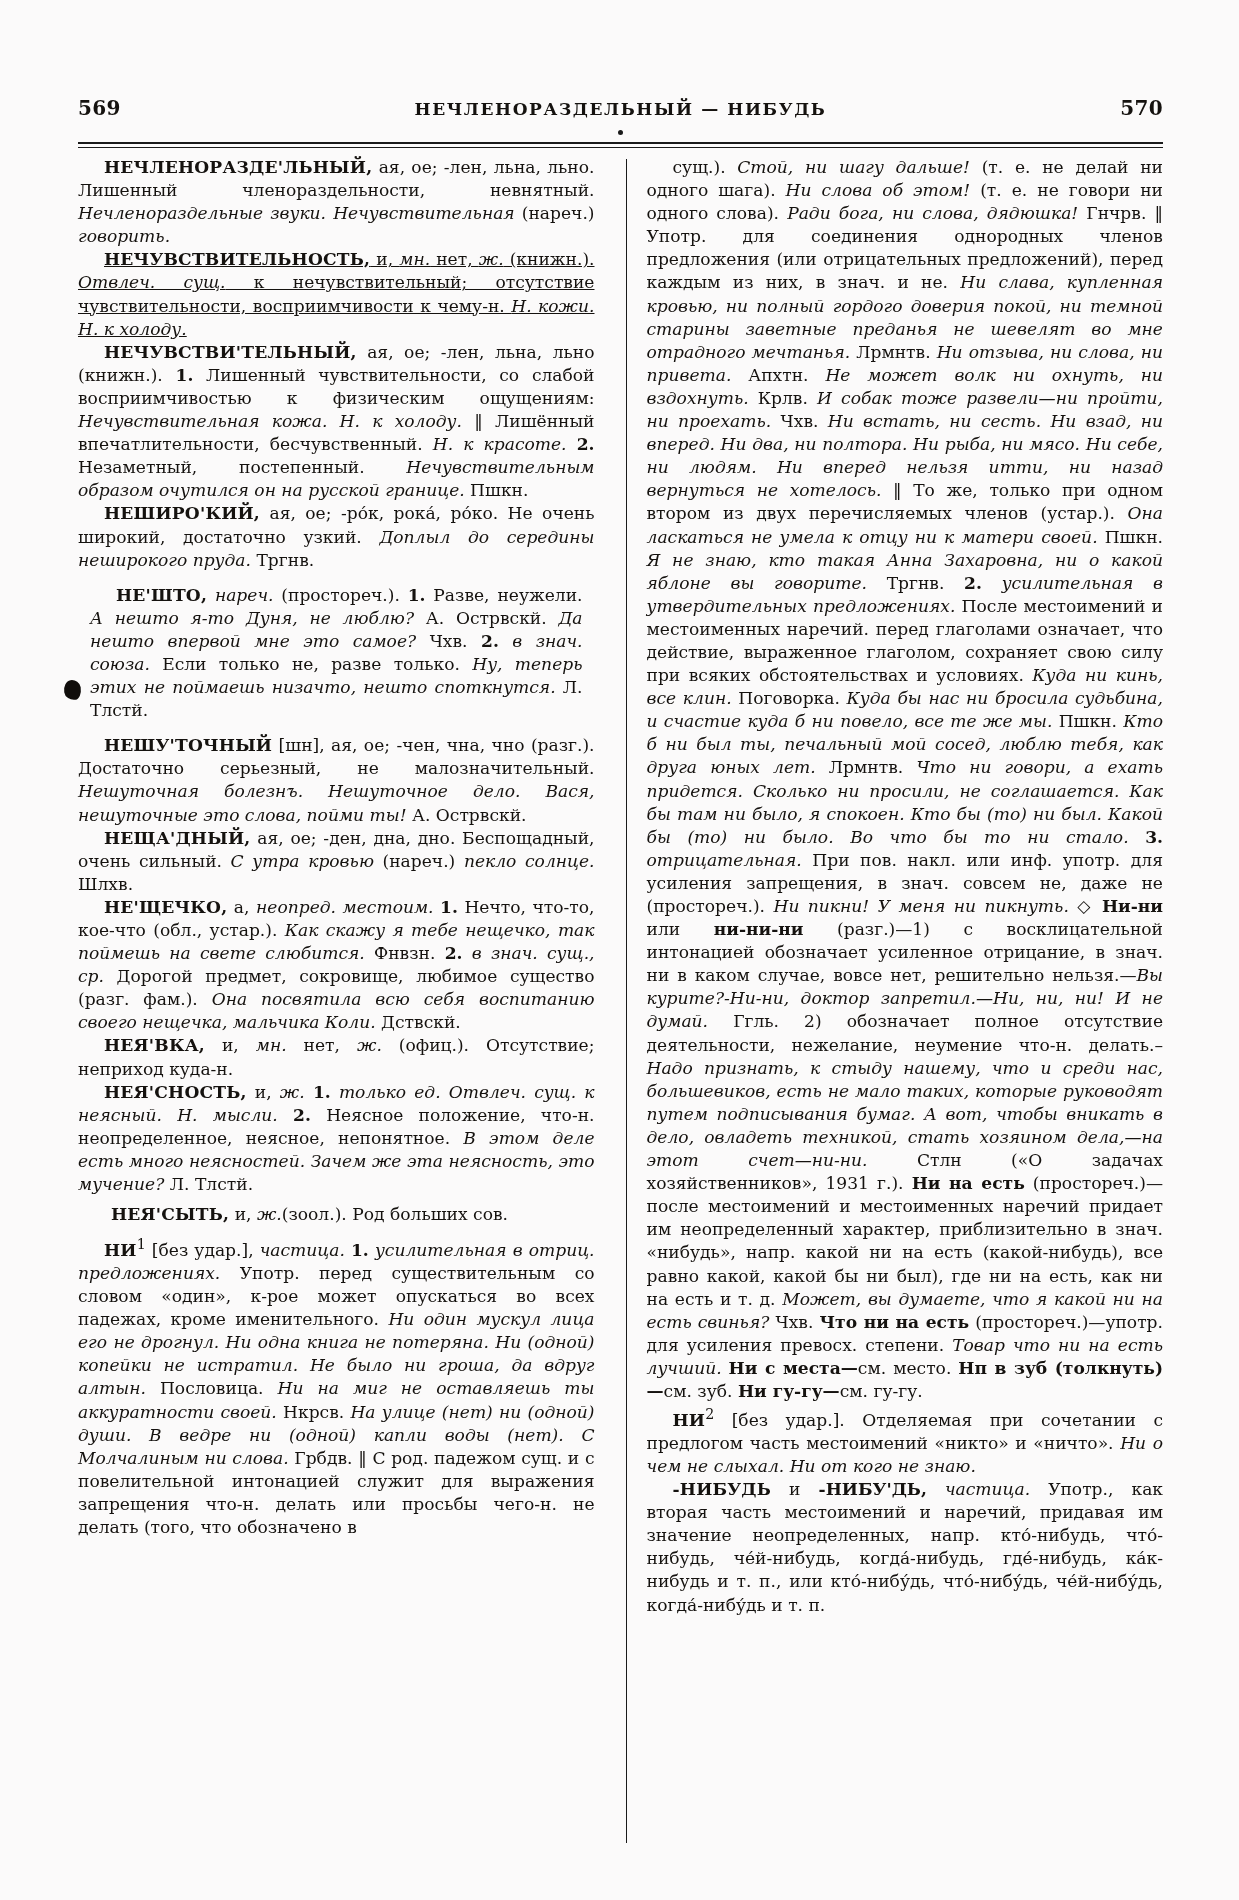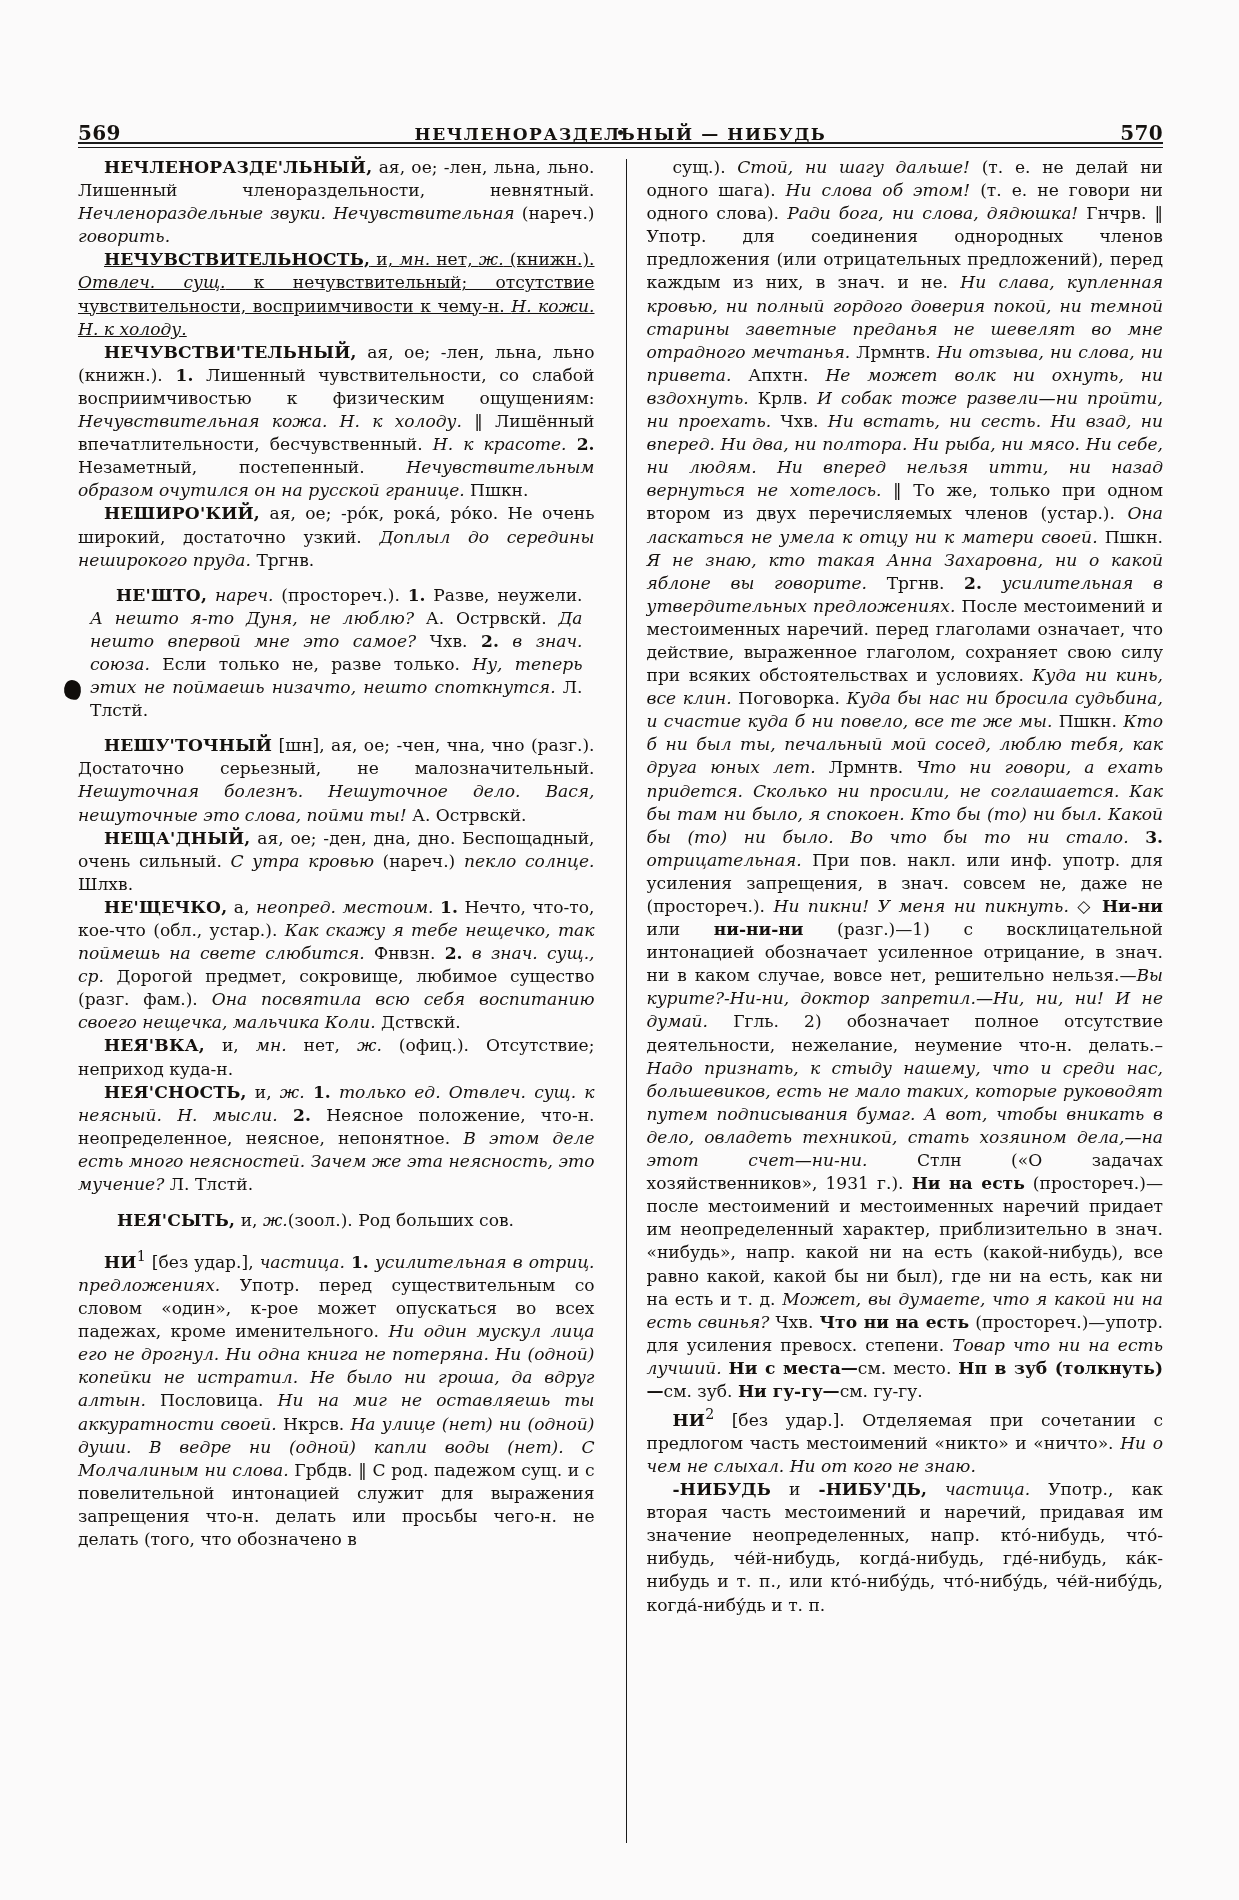--- a/index.html
+++ b/index.html
@@ -29,21 +29,21 @@
     top: 96px;
     width: 1085px;
     height: 34px;
     display: flex;
     align-items: baseline;
     justify-content: space-between;
     font-weight: bold;
     font-size: 20px;
     letter-spacing: 0.3px;
   }
-  .header .pagenum { font-size: 20px; font-weight: bold; margin-top: 25px; }
+  .header .pagenum { font-size: 20px; font-weight: bold; }
   .header .title {
     font-size: 17px;
     font-weight: bold;
     letter-spacing: 1.6px;
     white-space: nowrap;
   }
   .rule-top {
     position: absolute;
     left: 78px;
     top: 142px;
@@ -125,21 +125,21 @@
         <p class="entry" style="margin: 0px;"><span class="hw">НЕЧЛЕНОРАЗДЕ'ЛЬНЫЙ,</span><span> ая, ое; -лен, льна, льно. Лишенный членораздельности, невнятный. <i>Нечленораздельные звуки. Нечувствительная</i> (нареч.) <i>говорить.</i></span></p>
         <p class="entry" style="margin: 0px; text-decoration: underline;"><span class="hw">НЕЧУВСТВИТЕЛЬНОСТЬ,</span><span> и, <i>мн.</i> нет, <i>ж.</i> (книжн.). <i>Отвлеч. сущ.</i> к нечувствительный; отсутствие чувствительности, восприимчивости к чему-н. <i>Н. кожи. Н. к холоду.</i></span></p>
         <p class="entry" style="margin: 0px;"><span class="hw">НЕЧУВСТВИ'ТЕЛЬНЫЙ,</span><span> ая, ое; -лен, льна, льно (книжн.). <b>1.</b> Лишенный чувствительности, со слабой восприимчивостью к физическим ощущениям: <i>Нечувствительная кожа. Н. к холоду.</i> ‖ Лишённый впечатлительности, бесчувственный. <i>Н. к красоте.</i> <b>2.</b> Незаметный, постепенный. <i>Нечувствительным образом очутился он на русской границе.</i> Пшкн.</span></p>
         <p class="entry" style="margin: 0px;"><span class="hw">НЕШИРО'КИЙ,</span><span> ая, ое; -ро́к, рока́, ро́ко. Не очень широкий, достаточно узкий. <i>Доплыл до середины неширокого пруда.</i> Тргнв.</span></p>
         <p class="entry" style="margin: 12px;"><span class="hw">НЕ'ШТО,</span><span> <i>нареч.</i> (простореч.). <b>1.</b> Разве, неужели. <i>А нешто я-то Дуня, не люблю?</i> А. Острвскй. <i>Да нешто впервой мне это самое?</i> Чхв. <b>2.</b> <i>в знач. союза.</i> Если только не, разве только. <i>Ну, теперь этих не поймаешь низачто, нешто споткнутся.</i> Л. Тлстй.</span></p>
         <p class="entry" style="margin: 0px;"><span class="hw">НЕШУ'ТОЧНЫЙ</span><span> [шн], ая, ое; -чен, чна, чно (разг.). Достаточно серьезный, не малозначительный. <i>Нешуточная болезнъ. Нешуточное дело. Вася, нешуточные это слова, пойми ты!</i> А. Острвскй.</span></p>
         <p class="entry" style="margin: 0px;"><span class="hw">НЕЩА'ДНЫЙ,</span><span> ая, ое; -ден, дна, дно. Беспощадный, очень сильный. <i>С утра кровью</i> (нареч.) <i>пекло солнце.</i> Шлхв.</span></p>
         <p class="entry" style="margin: 0px;"><span class="hw">НЕ'ЩЕЧКО,</span><span> а, <i>неопред. местоим.</i> <b>1.</b> Нечто, что-то, кое-что (обл., устар.). <i>Как скажу я тебе нещечко, так поймешь на свете слюбится.</i> Фнвзн. <b>2.</b> <i>в знач. сущ., ср.</i> Дорогой предмет, сокровище, любимое существо (разг. фам.). <i>Она посвятила всю себя воспитанию своего нещечка, мальчика Коли.</i> Дствскй.</span></p>
         <p class="entry" style="margin: 0px;"><span class="hw">НЕЯ'ВКА,</span><span> и, <i>мн.</i> нет, <i>ж.</i> (офиц.). Отсутствие; неприход куда-н.</span></p>
         <p class="entry" style="margin: 0px;"><span class="hw">НЕЯ'СНОСТЬ,</span><span> и, <i>ж.</i> <b>1.</b> <i>только ед. Отвлеч. сущ. к неясный. Н. мысли.</i> <b>2.</b> Неясное положение, что-н. неопределенное, неясное, непонятное. <i>В этом деле есть много неясностей. Зачем же эта неясность, это мучение?</i> Л. Тлстй.</span></p>
-        <p class="entry" style="margin: 13px;"><span class="hw">НЕЯ'СЫТЬ,</span><span> и, <i>ж.</i>(зоол.). Род больших сов.</span></p>
+        <p class="entry" style="margin: 7px;"><span class="hw">НЕЯ'СЫТЬ,</span><span> и, <i>ж.</i>(зоол.). Род больших сов.</span></p>
         <p class="entry" style="margin: 0px;"><span class="hw">НИ</span><sup>1</sup><span> [без удар.], <i>частица.</i> <b>1.</b> <i>усилительная в отриц. предложениях.</i> Употр. перед существительным со словом «один», к-рое может опускаться во всех падежах, кроме именительного. <i>Ни один мускул лица его не дрогнул. Ни одна книга не потеряна. Ни (одной) копейки не истратил. Не было ни гроша, да вдруг алтын.</i> Пословица. <i>Ни на миг не оставляешь ты аккуратности своей.</i> Нкрсв. <i>На улице (нет) ни (одной) души. В ведре ни (одной) капли воды (нет). С Молчалиным ни слова.</i> Грбдв. ‖ С род. падежом сущ. и с повелительной интонацией служит для выражения запрещения что-н. делать или просьбы чего-н. не делать (того, что обозначено в</span></p>
       </div>
     <div class="divider"></div>
     <div class="col right" id="colR">
         <p class="entry" style="margin: 0px;"><span>сущ.). <i>Стой, ни шагу дальше!</i> (т. е. не делай ни одного шага). <i>Ни слова об этом!</i> (т. е. не говори ни одного слова). <i>Ради бога, ни слова, дядюшка!</i> Гнчрв. ‖ Употр. для соединения однородных членов предложения (или отрицательных предложений), перед каждым из них, в знач. и не. <i>Ни слава, купленная кровью, ни полный гордого доверия покой, ни темной старины заветные преданья не шевелят во мне отрадного мечтанья.</i> Лрмнтв. <i>Ни отзыва, ни слова, ни привета.</i> Апхтн. <i>Не может волк ни охнуть, ни вздохнуть.</i> Крлв. <i>И собак тоже развели—ни пройти, ни проехать.</i> Чхв. <i>Ни встать, ни сесть. Ни взад, ни вперед. Ни два, ни полтора. Ни рыба, ни мясо. Ни себе, ни людям. Ни вперед нельзя итти, ни назад вернуться не хотелось.</i> ‖ То же, только при одном втором из двух перечисляемых членов (устар.). <i>Она ласкаться не умела к отцу ни к матери своей.</i> Пшкн. <i>Я не знаю, кто такая Анна Захаровна, ни о какой яблоне вы говорите.</i> Тргнв. <b>2.</b> <i>усилительная в утвердительных предложениях.</i> После местоимений и местоименных наречий. перед глаголами означает, что действие, выраженное глаголом, сохраняет свою силу при всяких обстоятельствах и условиях. <i>Куда ни кинь, все клин.</i> Поговорка. <i>Куда бы нас ни бросила судьбина, и счастие куда б ни повело, все те же мы.</i> Пшкн. <i>Кто б ни был ты, печальный мой сосед, люблю тебя, как друга юных лет.</i> Лрмнтв. <i>Что ни говори, а ехать придется. Сколько ни просили, не соглашается. Как бы там ни было, я спокоен. Кто бы (то) ни был. Какой бы (то) ни было. Во что бы то ни стало.</i> <b>3.</b> <i>отрицательная.</i> При пов. накл. или инф. употр. для усиления запрещения, в знач. совсем не, даже не (простореч.). <i>Ни пикни! У меня ни пикнуть.</i> ◇ <b>Ни-ни</b> или <b>ни-ни-ни</b> (разг.)—1) с восклицательной интонацией обозначает усиленное отрицание, в знач. ни в каком случае, вовсе нет, решительно нельзя.—<i>Вы курите?-Ни-ни, доктор запретил.—Ни, ни, ни! И не думай.</i> Ггль. 2) обозначает полное отсутствие деятельности, нежелание, неумение что-н. делать.– <i>Надо признать, к стыду нашему, что и среди нас, большевиков, есть не мало таких, которые руководят путем подписывания бумаг. А вот, чтобы вникать в дело, овладеть техникой, стать хозяином дела,—на этот счет—ни-ни.</i> Стлн («О задачах хозяйственников», 1931 г.). <b>Ни на есть</b> (простореч.)—после местоимений и местоименных наречий придает им неопределенный характер, приблизительно в знач. «нибудь», напр. какой ни на есть (какой-нибудь), все равно какой, какой бы ни был), где ни на есть, как ни на есть и т. д. <i>Может, вы думаете, что я какой ни на есть свинья?</i> Чхв. <b>Что ни на есть</b> (простореч.)—употр. для усиления превосх. степени. <i>Товар что ни на есть лучший.</i> <b>Ни с места—</b>см. место. <b>Нп в зуб (толкнуть)—</b>см. зуб. <b>Ни гу-гу—</b>см. гу-гу.</span></p>
         <p class="entry" style="margin: 0px;"><span class="hw">НИ</span><sup>2</sup><span> [без удар.]. Отделяемая при сочетании с предлогом часть местоимений «никто» и «ничто». <i>Ни о чем не слыхал. Ни от кого не знаю.</i></span></p>
         <p class="entry" style="margin: 0px;"><span class="hw">-НИБУДЬ</span><span> и <b>-НИБУ'ДЬ,</b> <i>частица.</i> Употр., как вторая часть местоимений и наречий, придавая им значение неопределенных, напр. кто́-нибудь, что́-нибудь, че́й-нибудь, когда́-нибудь, где́-нибудь, ка́к-нибудь и т. п., или кто́-нибу́дь, что́-нибу́дь, че́й-нибу́дь, когда́-нибу́дь и т. п.</span></p>
       </div>
   </div>
 

